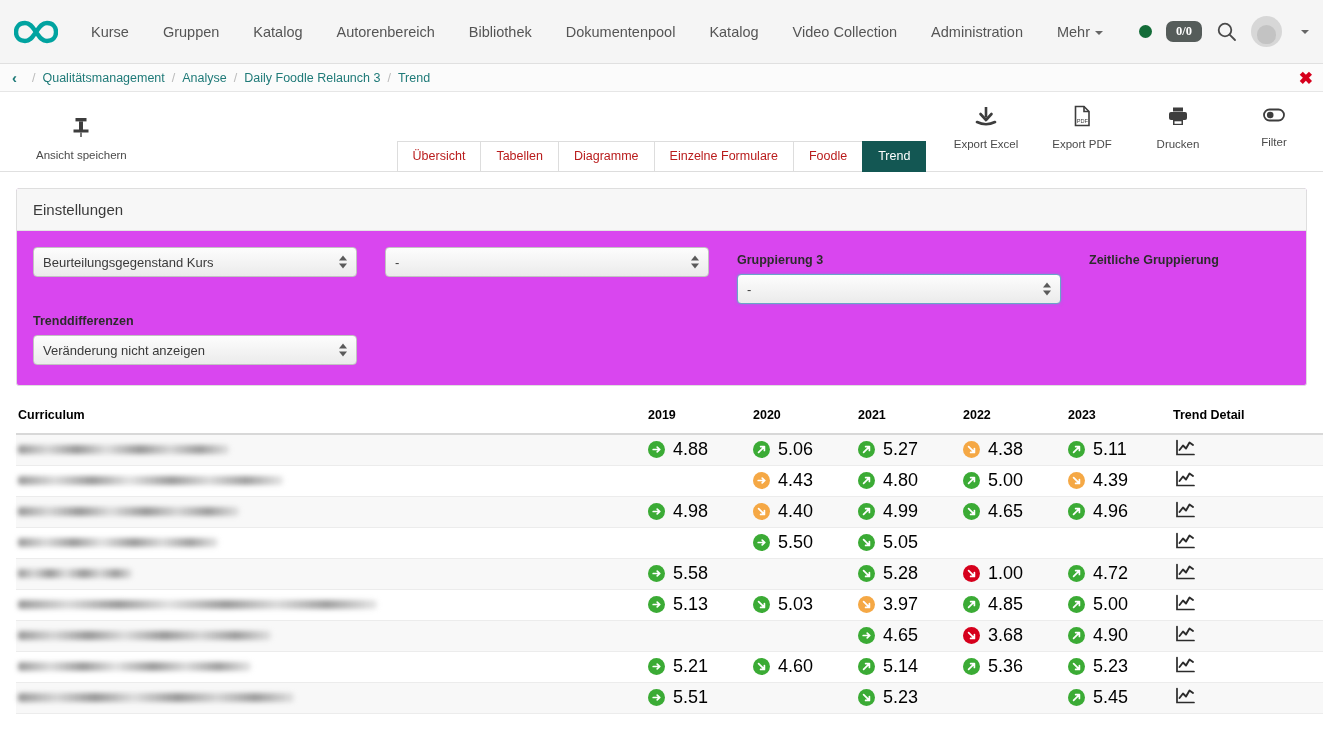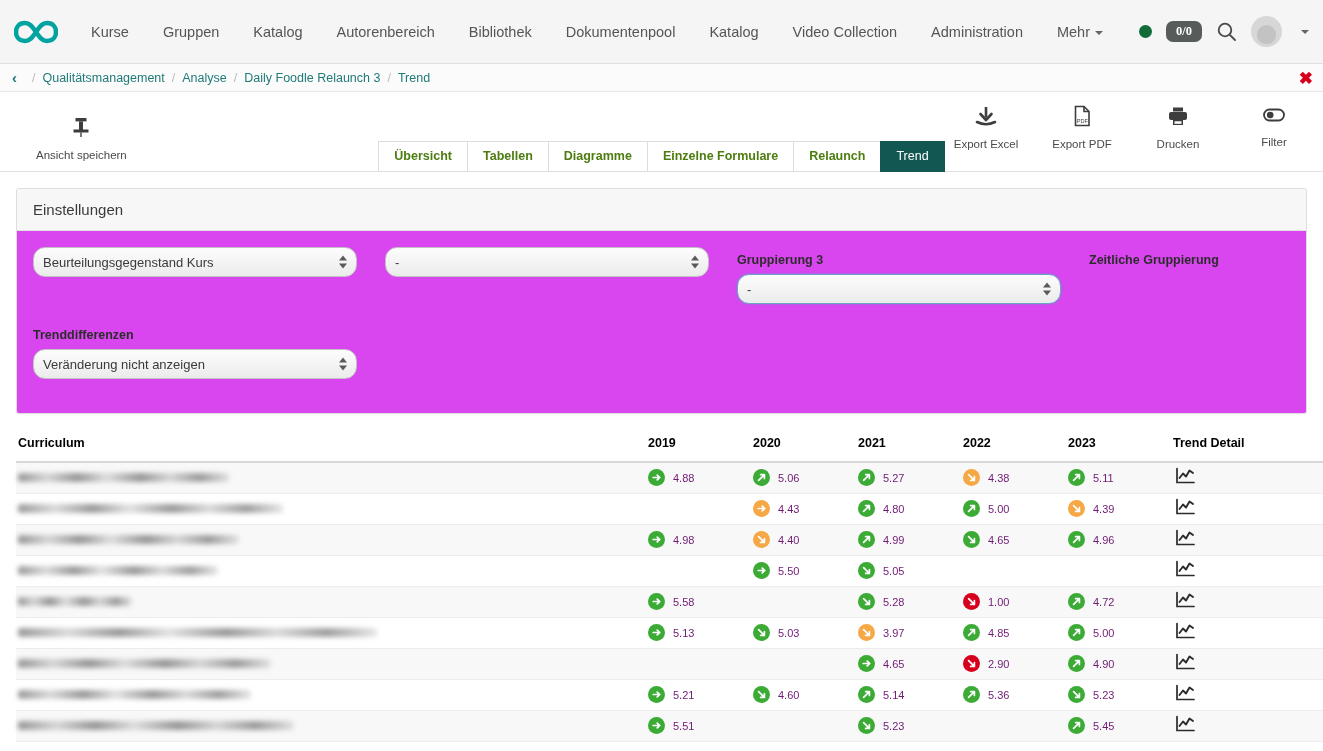--- a/index.html
+++ b/index.html
@@ -113,28 +113,27 @@
 
   
   .tabs-row {
     position: absolute;
     bottom: -1px; left: 0; width: 100%;
     display: flex; justify-content: center;
   }
   .tabs { display: flex; }
   .tab {
     font-size: 12.5px;
-    color: #4d7c0f;
+    color: #b91c1c;
     background: #ffffff;
     border: 1px solid #dddddd;
     border-right: none;
     padding: 7px 15px 8px;
     cursor: pointer;
     white-space: nowrap;
-    font-weight: bold;
   }
   .tab:last-child { border-right: 1px solid #dddddd; }
   .tab.active {
     background: #135753;
     border-color: #135753;
     color: #ffffff;
     font-weight: normal;
   }
 
   
@@ -161,27 +160,26 @@
     row-gap: 4px;
   }
   .field-label {
     font-size: 12.5px; font-weight: bold; color: #2c2c2c;
     margin-bottom: 7px; margin-top: 6px;
   }
   .sel {
     position: relative;
     height: 30px;
     border: 1px solid #c2c2c2;
-    border-radius: 12px;
+    border-radius: 4px;
     background: linear-gradient(to bottom, #fdfdfd 0%, #ebebeb 100%);
     display: flex; align-items: center;
     padding: 0 28px 0 9px;
     font-size: 13px; color: #3a3a3a;
     cursor: pointer;
-    margin-bottom: 14px;
     white-space: nowrap; overflow: hidden;
   }
   .sel.focused {
     border-color: #6aa5c9;
     box-shadow: 0 0 3px rgba(90,160,200,.55);
   }
   .sel .spin {
     position: absolute; right: 9px; top: 50%; transform: translateY(-50%);
     display: flex; flex-direction: column; gap: 3px;
   }
@@ -232,21 +230,21 @@
   .cell-val { display: flex; align-items: center; gap: 8px; }
   .arrow {
     width: 17px; height: 17px; border-radius: 50%;
     display: inline-flex; align-items: center; justify-content: center;
     flex: 0 0 auto;
   }
   .arrow svg { display: block; }
   .a-green { background: #3bab35; }
   .a-orange { background: #f5a845; }
   .a-red { background: #d6001c; }
-  .val-num { font-size: 11px; color: #701a75; }
+  .val-num { font-size: 18px; color: #000000; }
 
   .trend-icon { cursor: pointer; display: inline-block; padding-left: 2px; }
 </style>
 </head>
 <body>
 
 <div class="topnav">
   <div class="logo">
     <svg width="44" height="26" viewBox="0 0 44 26">
       <path d="M11 4 C5 4 2 8 2 13 C2 18 5 22 11 22 C17 22 19 17 22 13 C25 9 27 4 33 4 C39 4 42 8 42 13 C42 18 39 22 33 22 C27 22 25 17 22 13 C19 9 17 4 11 4 Z" fill="none" stroke="#00a3a0" stroke-width="4.4"></path>
@@ -351,21 +349,21 @@
       <span class="tool-label">Filter</span>
     </div>
   </div>
 
   <div class="tabs-row">
     <div class="tabs">
       <div class="tab"><span>Übersicht</span></div>
       <div class="tab"><span>Tabellen</span></div>
       <div class="tab"><span>Diagramme</span></div>
       <div class="tab"><span>Einzelne Formulare</span></div>
-      <div class="tab"><span>Relaunch</span></div>
+      <div class="tab"><span>Foodle</span></div>
       <div class="tab active"><span>Trend</span></div>
     </div>
   </div>
 </div>
 
 <div class="content">
 
   <div class="panel">
     <div class="panel-head">Einstellungen</div>
     <div class="panel-body">
@@ -749,21 +747,21 @@
                 <span class="val-num">4.65</span>
               </div>
             </td>
             <td>
               <div class="cell-val">
                 <span class="arrow a-red">
                   <svg width="17" height="17" viewBox="0 0 17 17">
                     <path d="M5.6 5.6 L11.4 11.4 M11.4 7.6 V11.4 H7.6" fill="none" stroke="#ffffff" stroke-width="1.7" stroke-linecap="round" stroke-linejoin="round"></path>
                   </svg>
                 </span>
-                <span class="val-num">2.90</span>
+                <span class="val-num">3.68</span>
               </div>
             </td>
             <td>
               <div class="cell-val">
                 <span class="arrow a-green">
                   <svg width="17" height="17" viewBox="0 0 17 17">
                     <path d="M5.6 11.4 L11.4 5.6 M7.6 5.6 H11.4 V9.4" fill="none" stroke="#ffffff" stroke-width="1.7" stroke-linecap="round" stroke-linejoin="round"></path>
                   </svg>
                 </span>
                 <span class="val-num">4.90</span>

